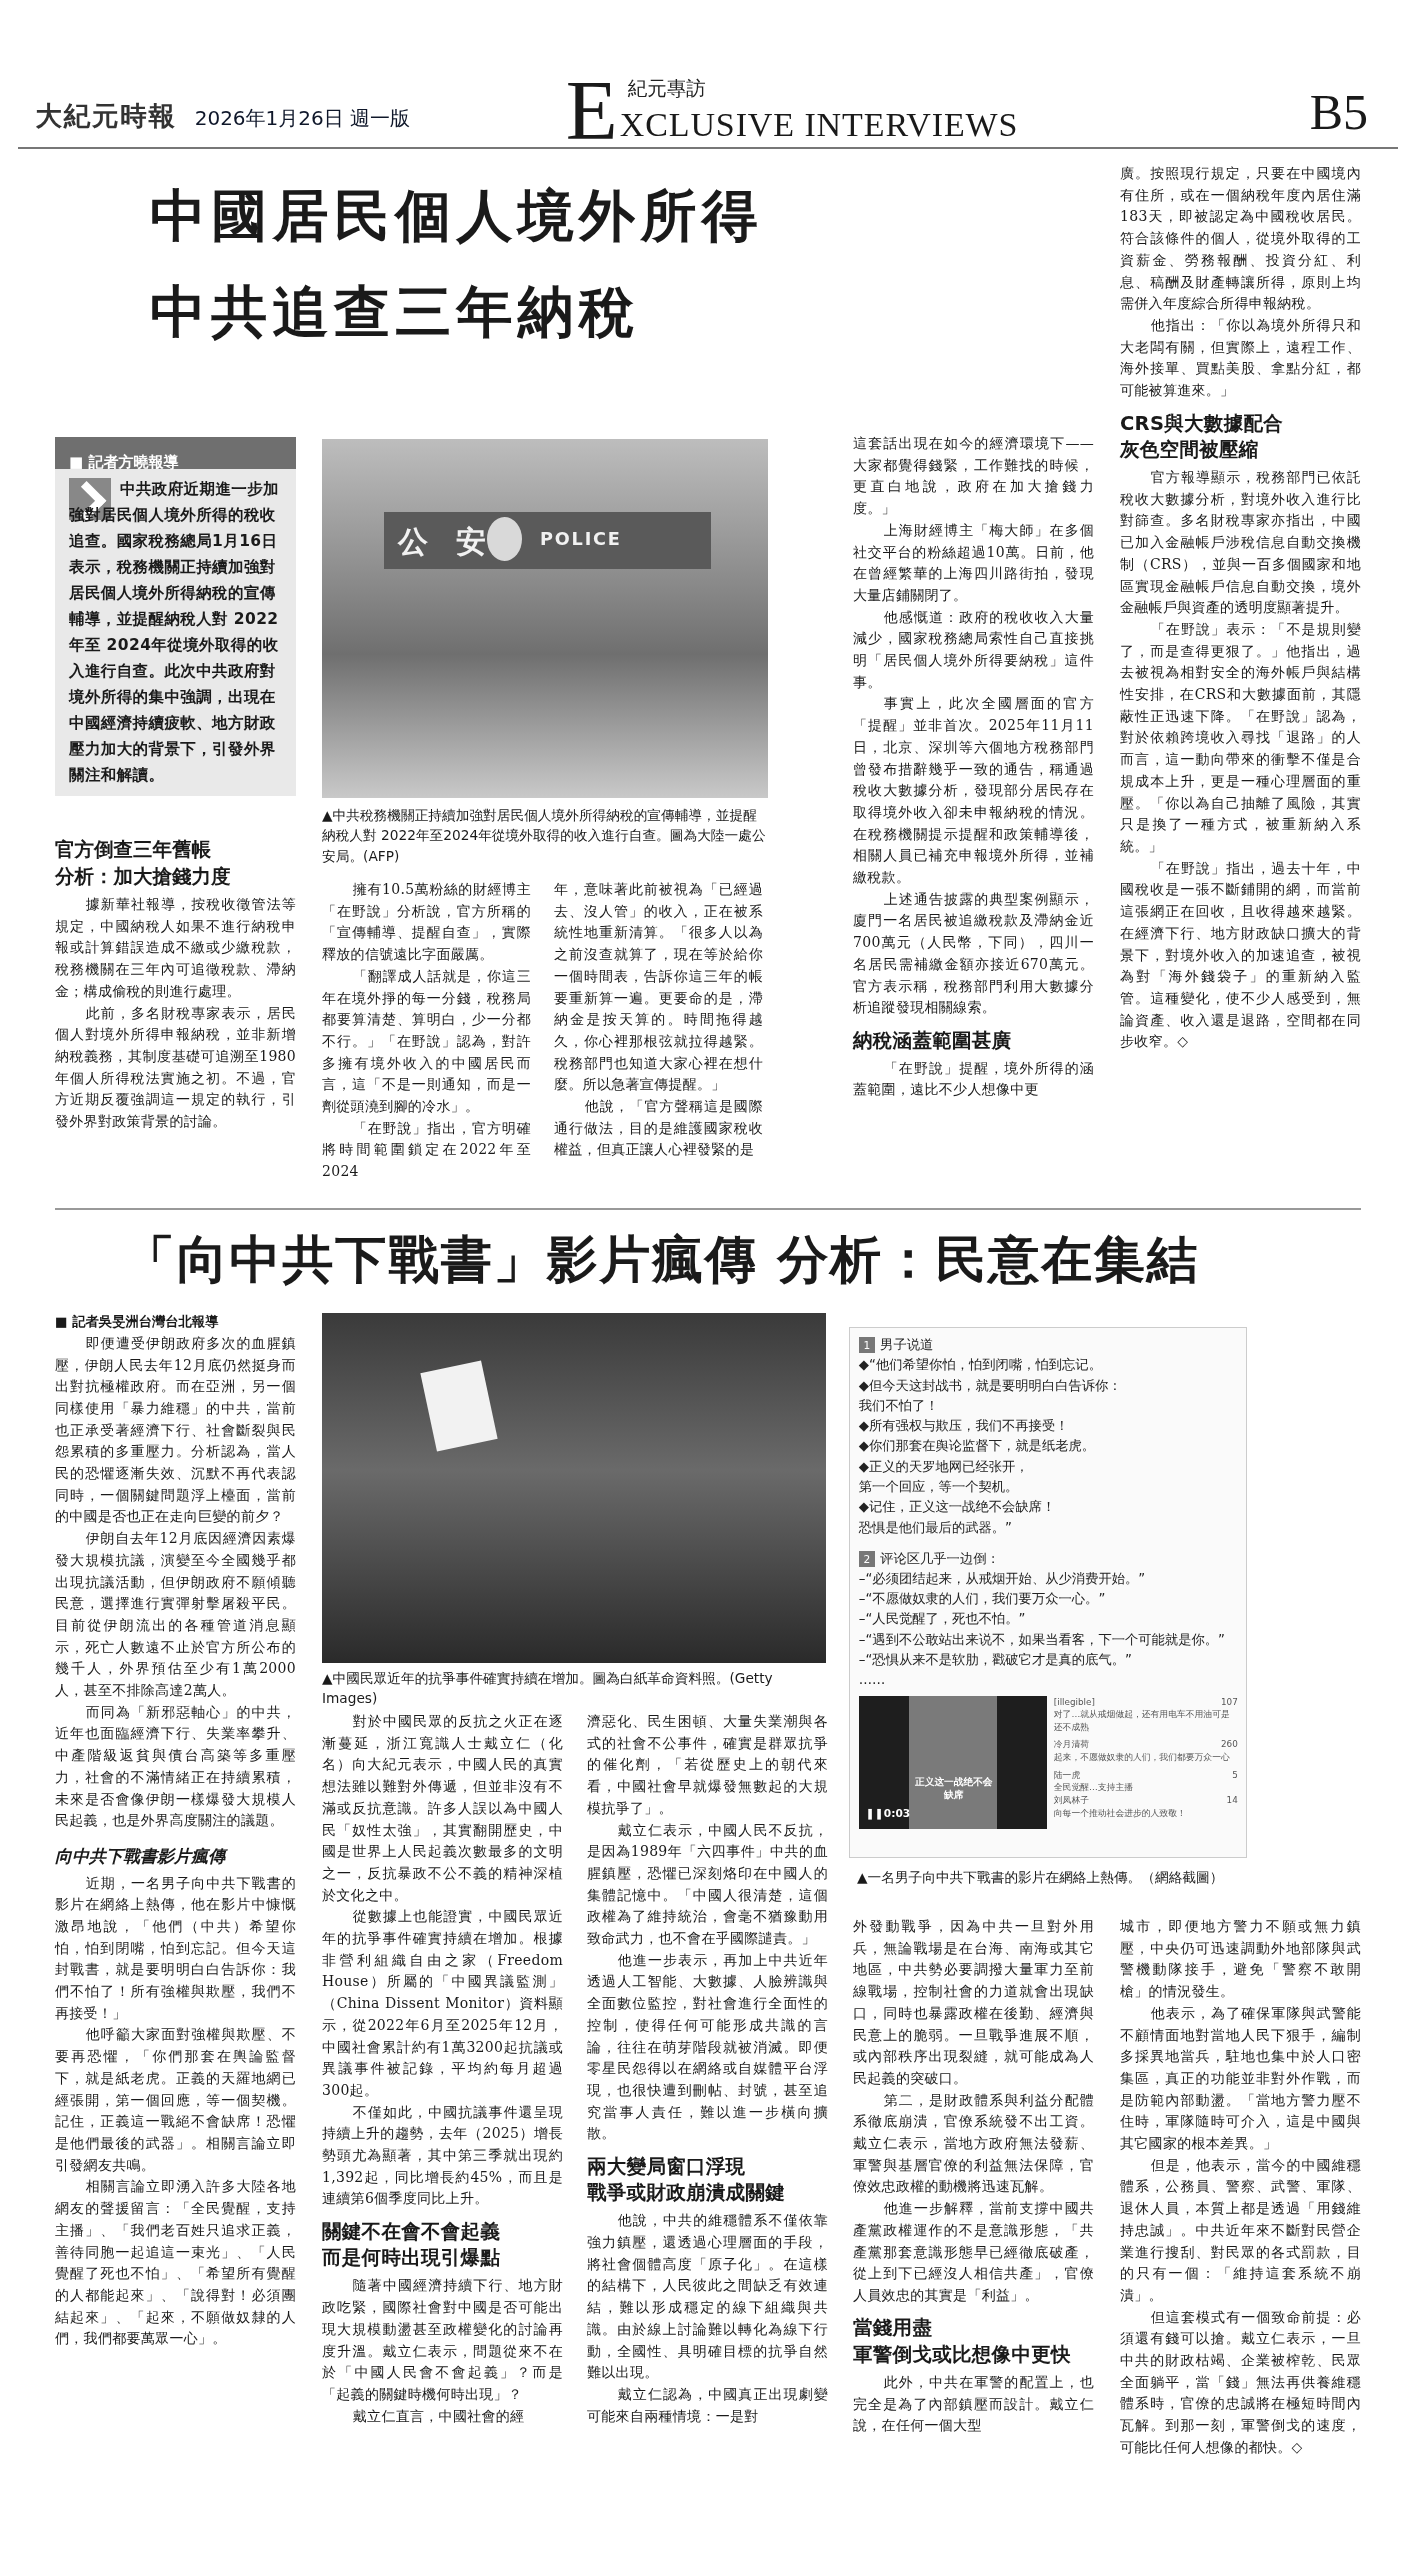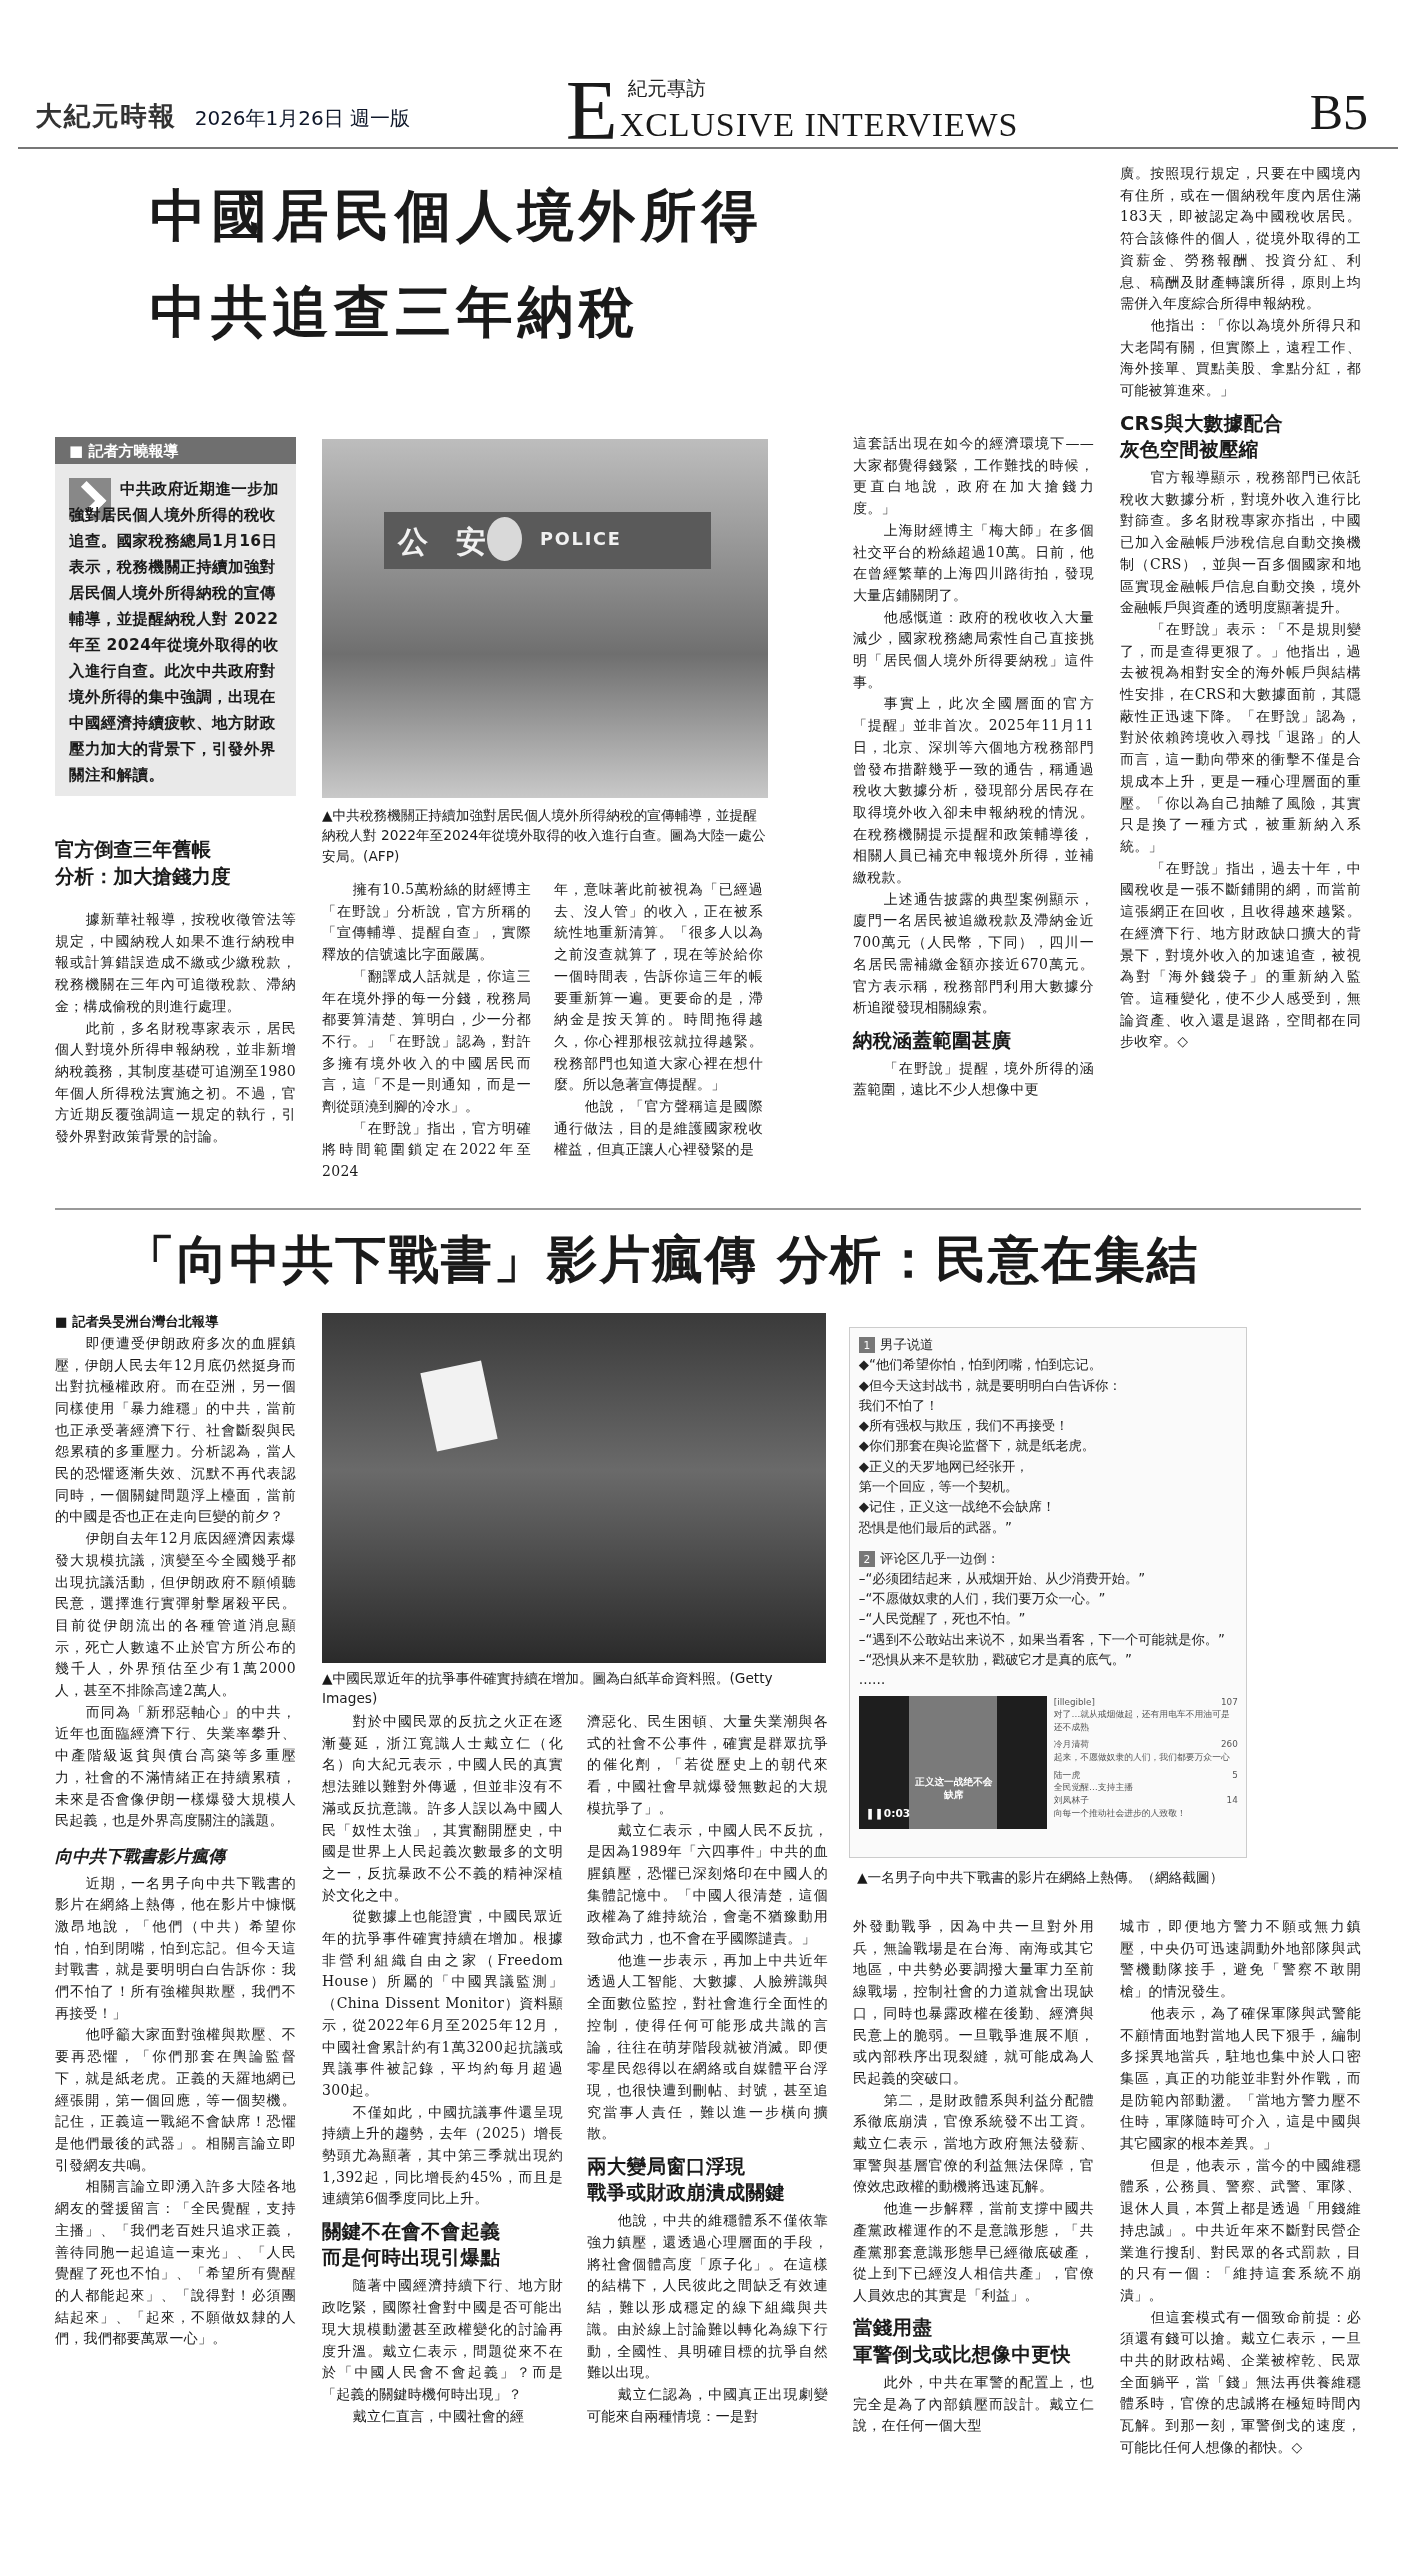--- a/index.html
+++ b/index.html
@@ -18,21 +18,21 @@
   .mh-en { left: 602px; top: 35px; font-size: 34px; font-family: "Liberation Serif", serif; letter-spacing: 0.9px; }
   .mh-page { left: 1292px; top: 12.4px; font-size: 50px; font-family: "Liberation Serif", serif; }
 
   
   .hl1 { left: 150px; top: 168px; font-size: 56px; font-weight: 900; line-height: 96px;
          letter-spacing: 5.3px; font-family: Liberation Sans, sans-serif; }
 
   
   .summary { left: 55px; top: 437px; width: 241px; height: 359px; background: #e9e9e9; }
   .summary-head { left: 0; top: 0; width: 241px; height: 26.5px; background: #6f6f6f; color: #fff;
-                  font-size: 15px; font-weight: 700; padding: 5px 14px; }
+                  font-size: 15px; font-weight: 700; padding: 16px 14px; }
   .summary-arrow { left: 14px; top: 41px; width: 42px; height: 42px; background: #888; }
   .summary-arrow::after { content: ""; position: absolute; left: 5.3px; top: 5.3px; width: 19.5px; height: 19.5px;
                           border-right: 8.8px solid #fff; border-top: 8.8px solid #fff; transform: rotate(45deg) translate(1.8px,3.5px); }
   .summary-text { left: 14px; top: 39px; width: 212px; font-size: 15.5px; font-weight: 700;
                   line-height: 26px; text-indent: 51px; letter-spacing: 0.4px; }
 
   .subhead { font-weight: 900; font-size: 19.5px; line-height: 26.5px; font-family: "DejaVu Sans", sans-serif; }
   .body { font-size: 14px; line-height: 21.7px; text-align: justify; letter-spacing: 0.3px; }
   .body p { text-indent: 2.2em; }
 
@@ -71,21 +71,21 @@
   <div class="abs summary-head sans">■ 記者方曉報導</div>
   <div class="abs summary-arrow"></div>
   <div class="abs summary-text sans">中共政府近期進一步加強對居民個人境外所得的稅收追查。國家稅務總局1月16日表示，稅務機關正持續加強對居民個人境外所得納稅的宣傳輔導，並提醒納稅人對 2022年至 2024年從境外取得的收入進行自查。此次中共政府對境外所得的集中強調，出現在中國經濟持續疲軟、地方財政壓力加大的背景下，引發外界關注和解讀。</div>
 </div>
 
 <div class="abs" style="left:55px;top:837px;width:241px;">
   <div class="subhead">
     <div>官方倒查三年舊帳</div>
     <div>分析：加大搶錢力度</div>
   </div>
-  <div class="body" style="margin-top:19px;">
+  <div class="body" style="margin-top:4px;">
     <p>據新華社報導，按稅收徵管法等規定，中國納稅人如果不進行納稅申報或計算錯誤造成不繳或少繳稅款，稅務機關在三年內可追徵稅款、滯納金；構成偷稅的則進行處理。</p>
     <p>此前，多名財稅專家表示，居民個人對境外所得申報納稅，並非新增納稅義務，其制度基礎可追溯至1980年個人所得稅法實施之初。不過，官方近期反覆強調這一規定的執行，引發外界對政策背景的討論。</p>
   </div>
 </div>
 
 <div class="abs photo" style="left:322px;top:439px;width:446px;height:359px;">
   <div class="abs" style="left:62px;top:73px;width:327px;height:57px;background:#5a5a5a;"></div>
   <div class="abs sans" style="left:76px;top:83px;font-size:30px;font-weight:900;color:#f2f2f2;letter-spacing:8.8px;">公 安</div>
   <div class="abs" style="left:165px;top:78px;width:35px;height:44px;border-radius:50%;background:#d9d9d9;"></div>
   <div class="abs sans" style="left:218px;top:90px;font-size:17.7px;font-weight:900;color:#f2f2f2;letter-spacing:1.8px;">POLICE</div>

